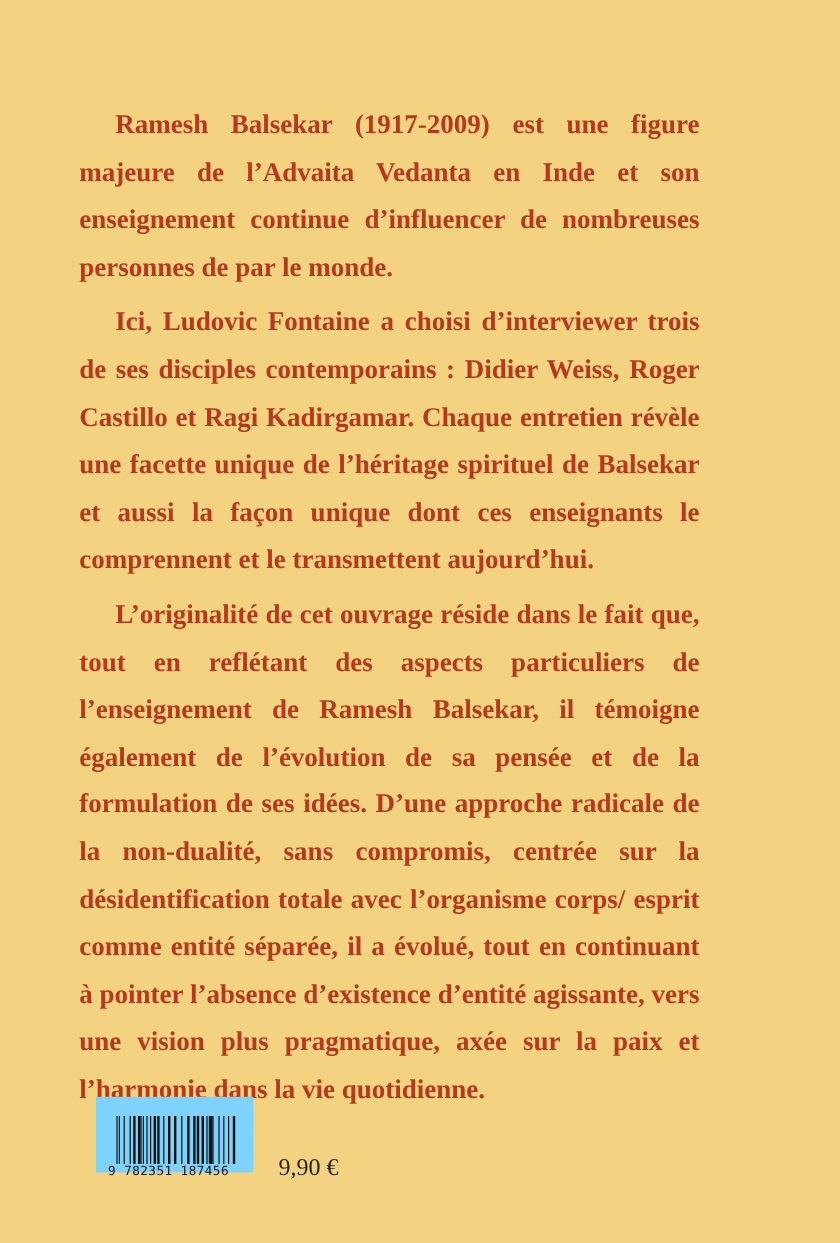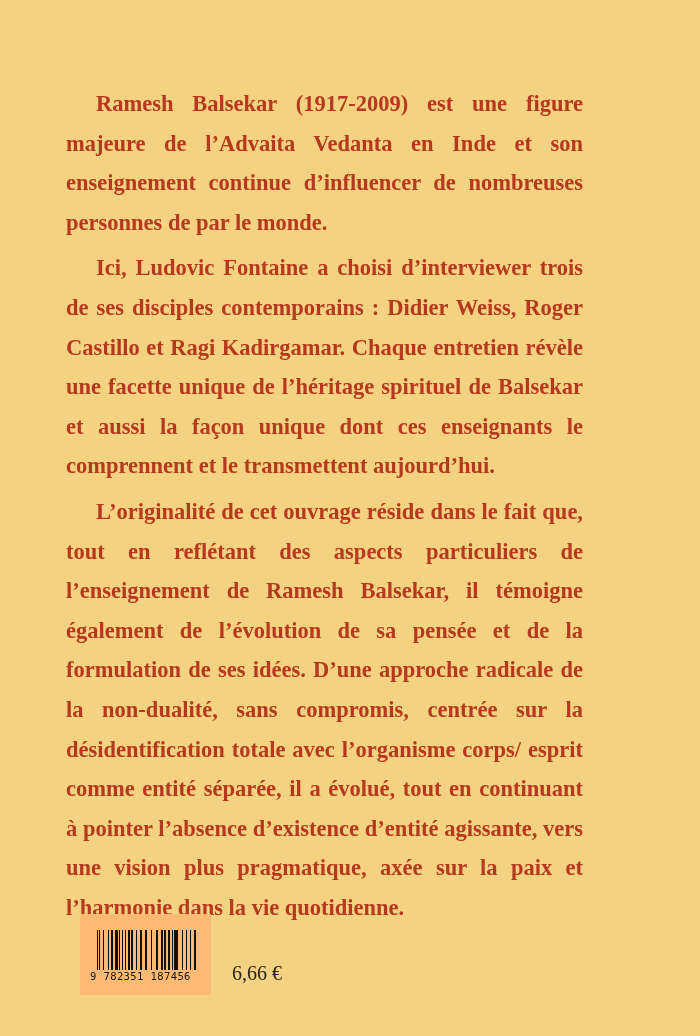--- a/index.html
+++ b/index.html
@@ -22,22 +22,22 @@
     }
     .text-block p {
       margin: 0 0 6px 0;
       text-indent: 30px;
       hyphens: none;
       font-weight: bold;
     }
     .barcode-box {
       position: absolute;
       left: 80px; top: 914px;
-      width: 131px; height: 81px;
-      background: #fdba74;
+      width: 131px; height: 63px;
+      background: #7dd3fc;
     }
     .barcode-bars {
       position: absolute;
       left: 17px; top: 16px;
       width: 100px; height: 40px;
       display: flex; align-items: stretch;
     }
     .barcode-bars span { display: block; background: #111; height: 100%; }
     .barcode-digits {
       position: absolute;
@@ -121,14 +121,14 @@
         <span style="width: 1.62602px;"></span>
         <span style="width: 2.43902px; background: transparent;"></span>
         <span style="width: 0.813008px;"></span>
         <span style="width: 0.813008px; background: transparent;"></span>
         <span style="width: 0.813008px;"></span>
         <span style="width: 0.813008px; background: transparent;"></span>
       </div>
     <div class="barcode-digits">9 782351 187456</div>
   </div>
 
-  <div class="price">6,66 €</div>
+  <div class="price">9,90 €</div>
 </div>
 
 </body></html>

